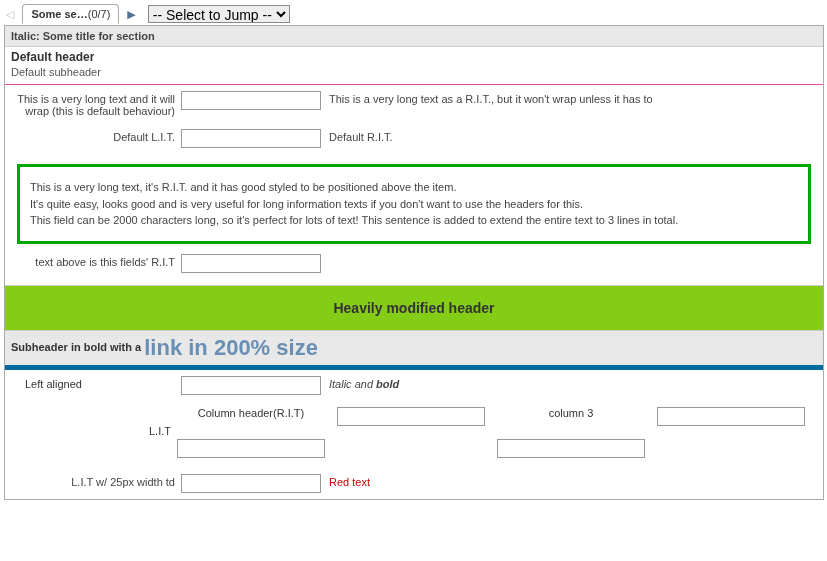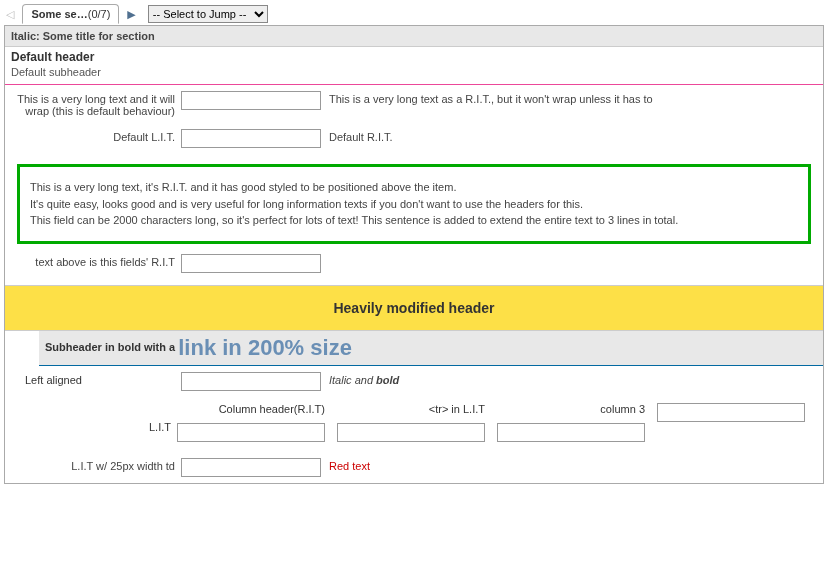--- a/index.html
+++ b/index.html
@@ -27,21 +27,21 @@
     border-radius: 4px 4px 0 0;
     padding: 3px 8px;
     font-size: 11px;
     font-weight: bold;
     color: #333;
     position: relative;
     z-index: 2;
   }
   .tab .count { font-weight: normal; }
   .jump-select {
-    font-size: 11px; height: 18px;
+    font-size: 14px; height: 18px;
     border: 1px solid #888;
     background: #eee;
     margin-left: 4px;
     min-width: 120px;
   }
   .panel {
     border: 1px solid #aaa;
     margin-top: -1px;
     background: #fff;
   }
@@ -86,56 +86,55 @@
     color: #444;
   }
   .big-rit-box {
     margin: 10px 12px 4px 12px;
     border: 3px solid #0a0;
     padding: 12px 10px;
     color: #444;
     line-height: 1.5;
   }
   .mod-header {
-    background: #fde047;
+    background: #84cc16;
     border-top: 1px solid #ccc;
     border-bottom: 1px solid #ccc;
     text-align: center;
     font-weight: bold;
     font-size: 14px;
     color: #333;
     padding: 14px 2px;
     margin-top: 6px;
   }
   .mod-subheader {
     background: #e8e8e8;
-    border-bottom: 1px solid #0369a1;
+    border-bottom: 5px solid #0369a1;
     padding: 4px 6px;
     font-size: 11px;
-    margin-left: 34px;
   }
   .mod-subheader .pre { font-weight: bold; color:#333;}
   .mod-subheader a {
     font-size: 200%;
     font-weight: bold;
     color: #6a8fb5;
     text-decoration: none;
     vertical-align: middle;
   }
   .rit-italic { font-style: italic; }
   .cols-lit { width: 170px; text-align: right; padding-right:6px; color:#333; padding-top:18px;}
   .cols-cell {
     display: inline-block;
     vertical-align: top;
     margin-right: 12px;
     width: 148px;
   }
   .cols-head {
-    text-align: right;
-    padding-bottom: 8px;
+    text-align: center;
+    padding-bottom: 20px;
     color: #333;
   }
   .cols-cell input { width: 100%; }
   .cols-row { display:flex; align-items:flex-start; padding:6px 6px 10px 6px;}
   .cols-wrap { display:flex; }
   .red { color: #c00; }
   .narrow .lit { width: 170px; }
   .narrow .field-input { width: 140px; }
   .bold { font-weight: bold; }
 </style>
@@ -198,21 +197,20 @@
     </div>
 
     <div class="cols-row">
       <div class="cols-lit">L.I.T</div>
       <div class="cols-wrap">
         <div class="cols-cell">
           <div class="cols-head">Column header(R.I.T)</div>
           <input class="field-input" style="">
         </div>
         <div class="cols-cell">
-          <div class="cols-head">&lt;tr&gt; in L.I.T</div>
           <input class="field-input" style="">
         </div>
         <div class="cols-cell">
           <div class="cols-head">column 3</div>
           <input class="field-input" style="">
         </div>
         <div class="cols-cell">
           <input class="field-input" style="">
         </div>
       </div>

